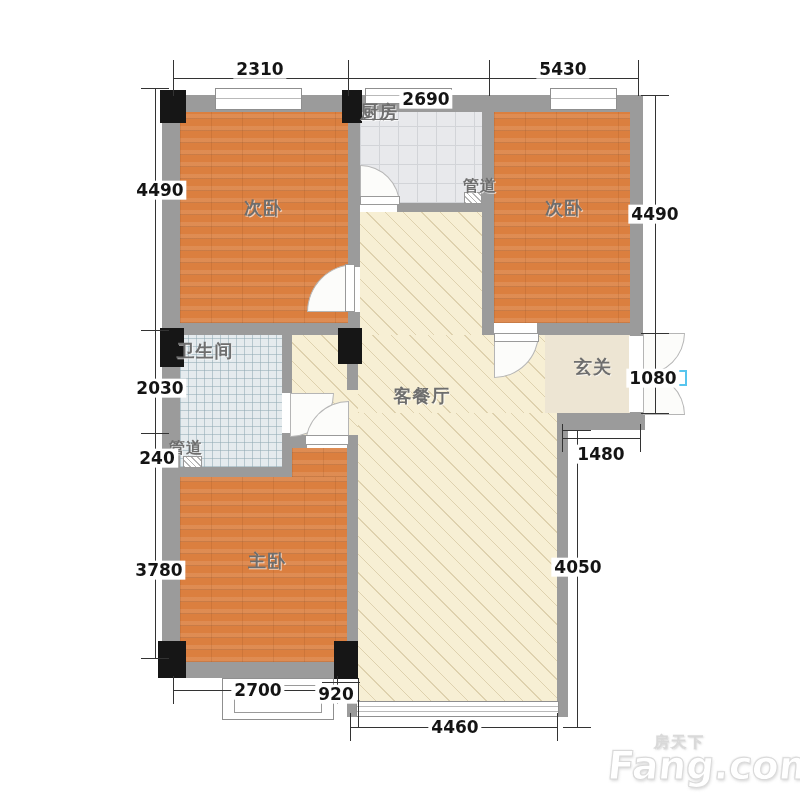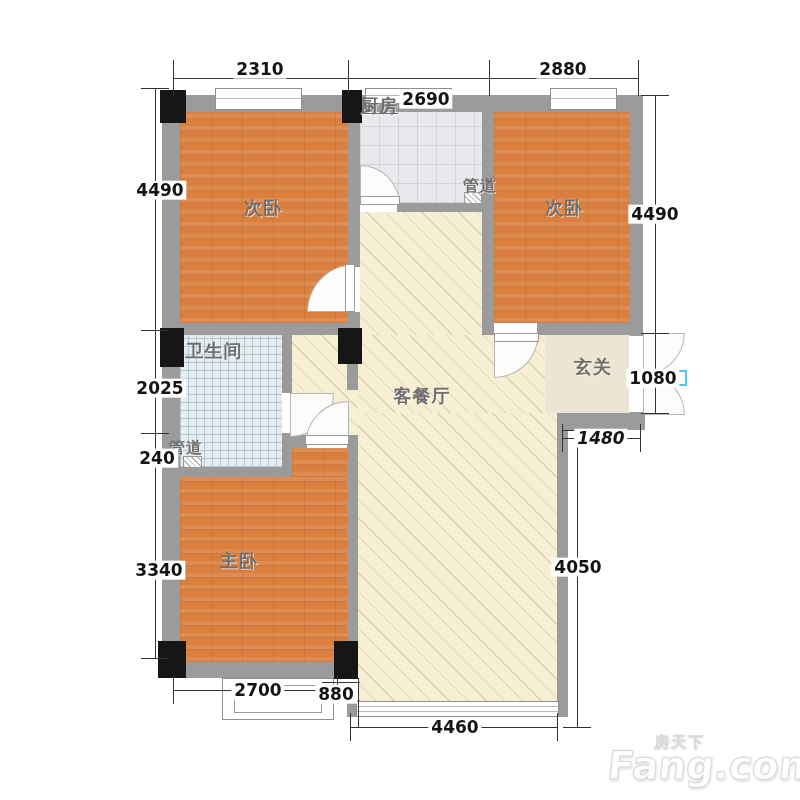--- a/index.html
+++ b/index.html
@@ -128,74 +128,74 @@
   <div class="abs leaf" style="left:305px;top:435px;width:42px;height:8px;"></div>
 
   <div class="abs disc" style="left:643px;top:333px;width:40px;height:40px;border-radius:0 0 100% 0;"></div>
   <div class="abs disc" style="left:643px;top:373px;width:40px;height:40px;border-radius:0 100% 0 0;"></div>
   <div class="abs marker" style="left:671px;top:370px;width:12px;height:12px;"></div>
 
   <div class="abs ducthatch" style="left:464px;top:192px;width:16px;height:10px;"></div>
   <div class="abs ducthatch" style="left:183px;top:456px;width:17px;height:10px;"></div>
 
   <div class="abs rlbl" style="left:263px;top:208px;">次卧</div>
-  <div class="abs rlbl" style="left:379px;top:106px;text-decoration:underline;">厨房</div>
+  <div class="abs rlbl" style="left:379px;top:112px;text-decoration:underline;">厨房</div>
   <div class="abs rlbl" style="left:480px;top:186px;font-size:16px;">管道</div>
   <div class="abs rlbl" style="left:564px;top:208px;">次卧</div>
-  <div class="abs rlbl" style="left:214px;top:351px;">卫生间</div>
+  <div class="abs rlbl" style="left:205px;top:351px;">卫生间</div>
   <div class="abs rlbl" style="left:186px;top:448px;font-size:16px;">管道</div>
   <div class="abs rlbl" style="left:422px;top:396px;">客餐厅</div>
   <div class="abs rlbl" style="left:593px;top:367px;">玄关</div>
-  <div class="abs rlbl" style="left:239px;top:561px;">主卧</div>
+  <div class="abs rlbl" style="left:267px;top:561px;">主卧</div>
 
   <div class="abs dline" style="left:173px;top:78px;width:465px;height:1px;"></div>
   <div class="abs dline" style="left:173px;top:60px;width:1px;height:36px;"></div>
   <div class="abs dline" style="left:348px;top:60px;width:1px;height:36px;"></div>
   <div class="abs dline" style="left:489px;top:60px;width:1px;height:36px;"></div>
   <div class="abs dline" style="left:638px;top:60px;width:1px;height:36px;"></div>
   <div class="abs dlbl" style="left:260px;top:69px;">2310</div>
   <div class="abs dlbl" style="left:426px;top:69px;margin-top:30px;">2690</div>
-  <div class="abs dlbl" style="left:563px;top:69px;">2880</div>
+  <div class="abs dlbl" style="left:563px;top:69px;">5430</div>
 
   <div class="abs dline" style="left:155px;top:88px;width:1px;height:570px;"></div>
   <div class="abs dline" style="left:141px;top:88px;width:28px;height:1px;"></div>
   <div class="abs dline" style="left:141px;top:330px;width:28px;height:1px;"></div>
   <div class="abs dline" style="left:141px;top:433px;width:28px;height:1px;"></div>
   <div class="abs dline" style="left:141px;top:461px;width:28px;height:1px;"></div>
   <div class="abs dline" style="left:141px;top:658px;width:28px;height:1px;"></div>
   <div class="abs dlbl" style="left:160px;top:190px;">4490</div>
-  <div class="abs dlbl" style="left:160px;top:388px;">2025</div>
+  <div class="abs dlbl" style="left:160px;top:388px;">2030</div>
   <div class="abs dlbl" style="left:157px;top:458px;">240</div>
-  <div class="abs dlbl" style="left:159px;top:570px;">3340</div>
+  <div class="abs dlbl" style="left:159px;top:570px;">3780</div>
 
   <div class="abs dline" style="left:655px;top:95px;width:1px;height:318px;"></div>
   <div class="abs dline" style="left:641px;top:95px;width:28px;height:1px;"></div>
   <div class="abs dline" style="left:641px;top:333px;width:28px;height:1px;"></div>
   <div class="abs dline" style="left:641px;top:413px;width:28px;height:1px;"></div>
   <div class="abs dlbl" style="left:655px;top:214px;">4490</div>
   <div class="abs dlbl" style="left:653px;top:378px;">1080</div>
 
   <div class="abs dline" style="left:577px;top:430px;width:1px;height:297px;"></div>
   <div class="abs dline" style="left:563px;top:430px;width:28px;height:1px;"></div>
   <div class="abs dline" style="left:563px;top:727px;width:28px;height:1px;"></div>
   <div class="abs dlbl" style="left:578px;top:567px;">4050</div>
 
   <div class="abs dline" style="left:562px;top:438px;width:78px;height:1px;"></div>
   <div class="abs dline" style="left:562px;top:424px;width:1px;height:28px;"></div>
   <div class="abs dline" style="left:640px;top:424px;width:1px;height:28px;"></div>
-  <div class="abs dlbl" style="left:601px;top:438px;font-style:italic;">1480</div>
+  <div class="abs dlbl" style="left:601px;top:454px;">1480</div>
 
   <div class="abs dline" style="left:173px;top:690px;width:164px;height:1px;"></div>
   <div class="abs dline" style="left:173px;top:676px;width:1px;height:28px;"></div>
   <div class="abs dline" style="left:337px;top:676px;width:1px;height:28px;"></div>
   <div class="abs dlbl" style="left:258px;top:690px;">2700</div>
 
   <div class="abs dline" style="left:358px;top:678px;width:1px;height:49px;"></div>
   <div class="abs dline" style="left:322px;top:682px;width:38px;height:1px;"></div>
-  <div class="abs dlbl" style="left:336px;top:694px;">880</div>
+  <div class="abs dlbl" style="left:336px;top:694px;">920</div>
 
   <div class="abs dline" style="left:350px;top:727px;width:207px;height:1px;"></div>
   <div class="abs dline" style="left:350px;top:713px;width:1px;height:28px;"></div>
   <div class="abs dline" style="left:557px;top:713px;width:1px;height:28px;"></div>
   <div class="abs dlbl" style="left:455px;top:727px;">4460</div>
 
   <div id="wm" class="abs" style="left:606px;top:733px;width:194px;height:62px;">
     <div class="abs wm-cn" style="left:48px;top:0px;">房天下</div>
     <div class="abs wm-en" style="left:2px;top:10px;">Fang.com</div>
   </div>

